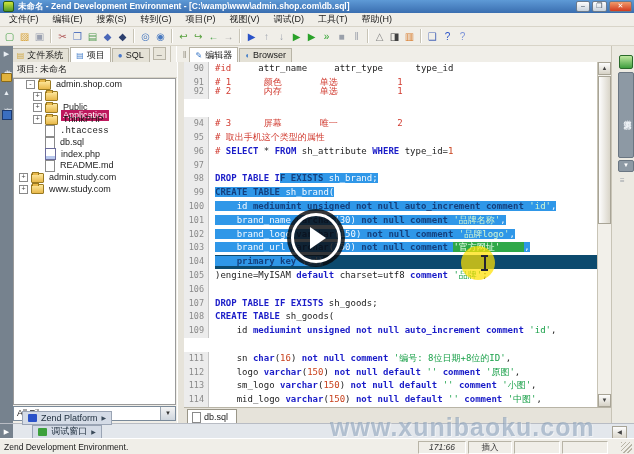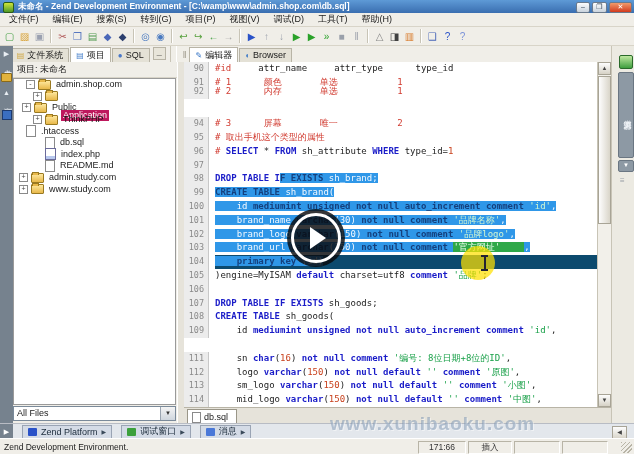--- a/index.html
+++ b/index.html
@@ -1,21 +1,21 @@
 <!DOCTYPE html>
 <html><head>
 <meta charset="utf-8">
 <style>
   html,body{margin:0;padding:0;background:#555;}
   #app{position:relative;width:634px;height:454px;background:#f0eee8;overflow:hidden;
        font-family:"Liberation Sans","DejaVu Sans",sans-serif;font-size:9px;color:#1a1a1a;
        -webkit-font-smoothing:none;}
   
   #titlebar{position:absolute;left:0;top:0;width:634px;height:13px;
-    background:linear-gradient(#5e9ad6,#3a6eb0);display:flex;align-items:flex-end;}
+    background:linear-gradient(#5e9ad6,#3a6eb0);display:flex;align-items:center;}
   #app-icon{width:9px;height:9px;margin:0 4px 0 3px;background:linear-gradient(#cfe43a,#4f9a2a);
     border:1px solid #2a5a16;border-radius:2px;}
   #title-text{color:#fff;font-size:8.5px;font-weight:bold;white-space:nowrap;overflow:hidden;flex:1;}
   .winbtn{height:9px;margin:0 1px;border:1px solid #6a7a8c;border-radius:2px;
     background:linear-gradient(#fdfdfd,#c9d3dd);color:#345;font-size:7px;line-height:8px;
     text-align:center;}
   #btn-min{width:12px;} #btn-max{width:13px;}
   #btn-close{width:21px;background:linear-gradient(#f09a6a,#d23a1e);color:#fff;margin-right:2px;}
   
   #menubar{position:absolute;left:0;top:13px;width:634px;height:14px;background:#f0eee8;
@@ -124,38 +124,38 @@
   .btab .bicon{width:9px;height:8px;border-radius:1px;}
   .btab .barrow{font-size:6px;color:#3a4a5a;}
   #bb-right{position:absolute;right:7px;top:2px;width:13px;height:12px;background:linear-gradient(#fdfdfd,#d6d2c6);
     border:1px solid #a8a496;text-align:center;font-size:6px;line-height:11px;color:#444;}
   
   #statusbar{position:absolute;left:0;top:438px;width:634px;height:16px;background:#f0eee8;
     border-top:1px solid #fff;display:flex;align-items:center;font-size:8.5px;}
   #status-msg{padding-left:4px;flex:1;}
   .scell{height:11px;line-height:11px;border:1px solid #b8b4a6;border-right-color:#fff;border-bottom-color:#fff;
     margin-right:2px;text-align:center;color:#333;}
-  .scell:nth-child(1){width:46px;} 
+  .scell:nth-child(1){width:46px;font-style:italic;} 
   #status-cells{display:flex;margin-right:24px;}
   #resize-grip{position:absolute;right:2px;bottom:2px;width:11px;height:11px;
     background:repeating-linear-gradient(135deg,#b8b4a6 0 1px,transparent 1px 3px);}
   
   #play-overlay{position:absolute;left:287px;top:209px;width:58px;height:58px;border-radius:50%;
     background:rgba(8,10,12,0.82);z-index:40;}
   #play-ring{position:absolute;left:4px;top:4px;width:44px;height:44px;border:3px solid #fff;border-radius:50%;}
   #play-tri{position:absolute;left:23px;top:18px;width:0;height:0;
     border-left:16px solid #fff;border-top:11px solid transparent;border-bottom:11px solid transparent;}
   #cursor-glow{position:absolute;left:461px;top:246px;width:34px;height:34px;border-radius:50%;
     background:rgba(255,224,0,0.72);z-index:39;}
   #ibeam{position:absolute;left:20px;top:8px;width:7px;height:18px;color:#223;}
   #ibeam:before{content:"";position:absolute;left:3px;top:2px;width:1.5px;height:14px;background:#223;}
   #ibeam:after{content:"";position:absolute;left:0;top:1px;width:7px;height:1.5px;background:#223;
     box-shadow:0 14px 0 #223;}
   
-  #watermark{position:absolute;left:330px;top:413px;z-index:50;font-size:19px;font-weight:bold;
+  #watermark{position:absolute;left:330px;top:413px;z-index:50;font-size:25px;font-weight:bold;
     letter-spacing:1px;color:rgba(128,152,178,0.55);text-shadow:1px 1px 0 rgba(255,255,255,0.45);
     white-space:nowrap;}
 </style>
 </head>
 <body>
 
 <div id="app">
 
   <div id="titlebar">
     <div id="app-icon"></div>
@@ -260,31 +260,31 @@
         <div class="trow" style="padding-left: 12px;">
           <span class="exp">-</span>
           <span class="ticon icon-folder"></span>
           <span class="tlabel">admin.shop.com</span>
         </div>
         <div class="trow selected" style="padding-left: 19px;">
           <span class="exp">+</span>
           <span class="ticon icon-folder"></span>
           <span class="tlabel">Application</span>
         </div>
-        <div class="trow" style="padding-left: 8px;">
+        <div class="trow" style="padding-left: 19px;">
           <span class="exp">+</span>
           <span class="ticon icon-folder"></span>
           <span class="tlabel">Public</span>
         </div>
         <div class="trow" style="padding-left: 19px;">
           <span class="exp">+</span>
           <span class="ticon icon-folder"></span>
           <span class="tlabel">ThinkPHP</span>
         </div>
-        <div class="trow" style="">
+        <div class="trow" style="padding-left: 19px; font-family: Liberation Mono, monospace;">
           <span class="exp none"></span>
           <span class="ticon icon-file"></span>
           <span class="tlabel">.htaccess</span>
         </div>
         <div class="trow" style="padding-left: 19px;">
           <span class="exp none"></span>
           <span class="ticon icon-file"></span>
           <span class="tlabel">db.sql</span>
         </div>
         <div class="trow" style="padding-left: 19px;">
@@ -456,21 +456,21 @@
 
   <div id="edit-tabbar">
     <div id="file-tab">
       <span class="icon-file"></span>
       <span>db.sql</span>
     </div>
   </div>
 
   <div id="bottombar">
     <div id="bb-corner">▶</div>
-    <span id="bottom-tabs" style="display:flex;align-items:flex-start;">
+    <span id="bottom-tabs" style="display:flex;align-items:center;flex-direction:column;">
         <span class="btab">
           <span class="bicon" style="background: rgb(42, 82, 200);"></span>
           <span>Zend Platform</span>
           <span class="barrow">▶</span>
         </span>
         <span class="btab">
           <span class="bicon" style="background: rgb(60, 160, 60);"></span>
           <span>调试窗口</span>
           <span class="barrow">▶</span>
         </span>

